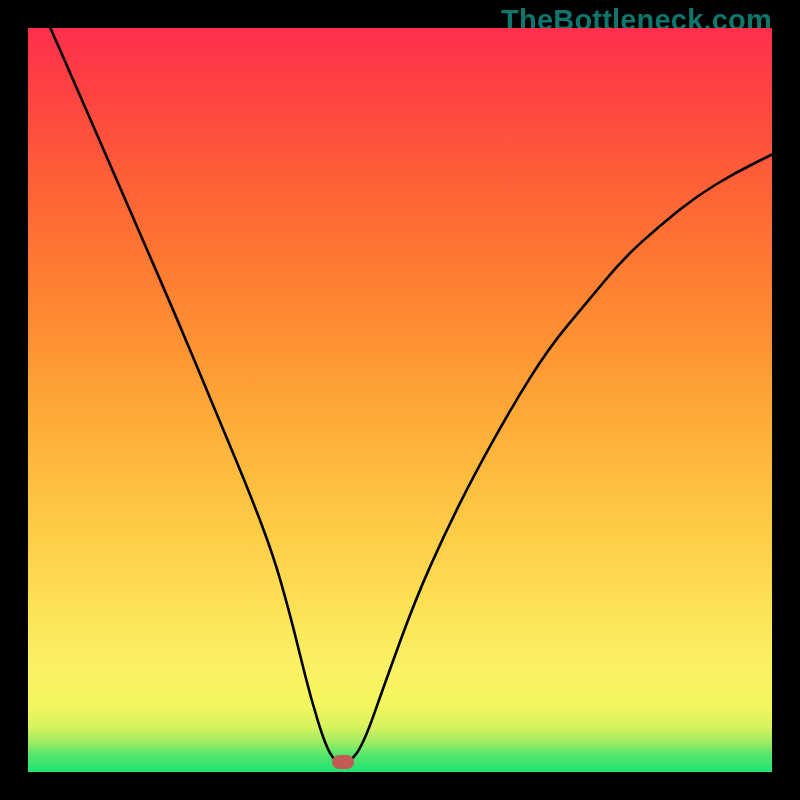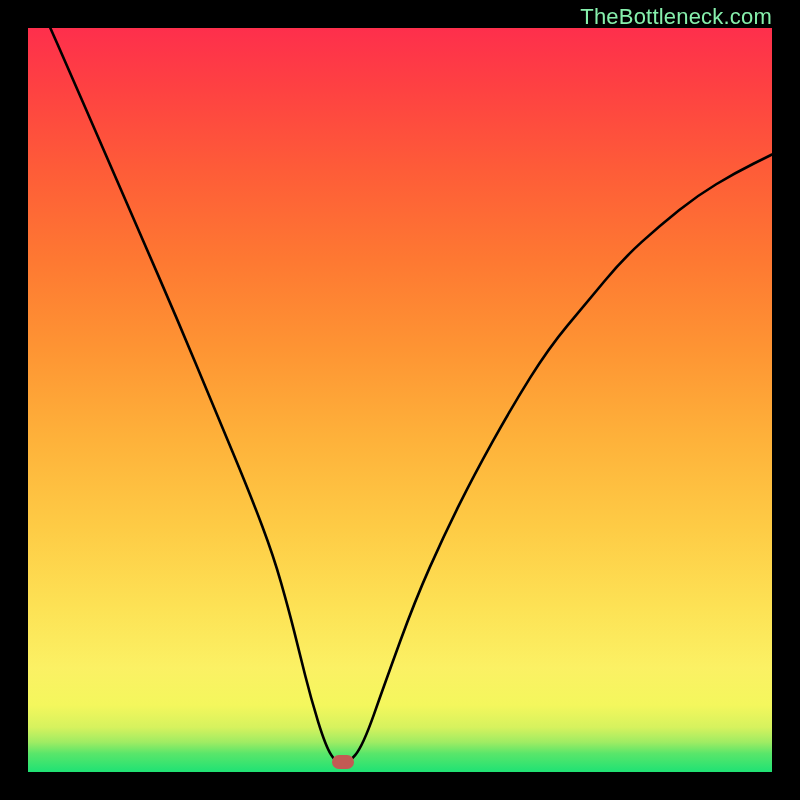--- a/index.html
+++ b/index.html
@@ -31,23 +31,23 @@
       #fe7832 69%,
       #fe5c38 81%,
       #fe4142 92%,
       #fe2f4c 100%);
   }
   .watermark {
     position: absolute;
     top: 4px;
     right: 28px;
     font-family: Arial, Helvetica, sans-serif;
-    font-size: 22px;
-    font-weight: 400;
-    color: #86efac;
+    font-size: 29px;
+    font-weight: 700;
+    color: #0f766e;
     letter-spacing: 0.2px;
   }
   .curve {
     position: absolute;
     inset: 0;
   }
   .marker {
     position: absolute;
     width: 22px;
     height: 14px;

